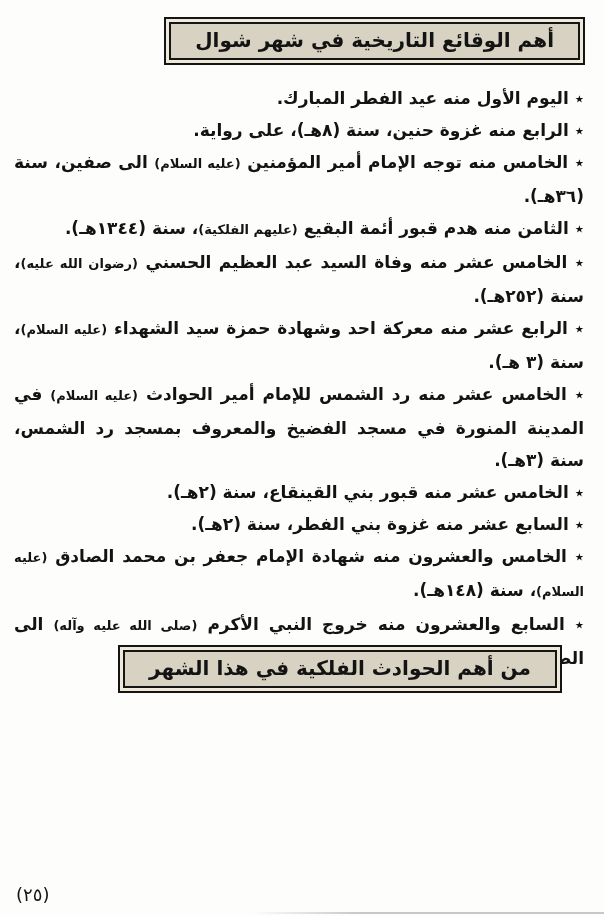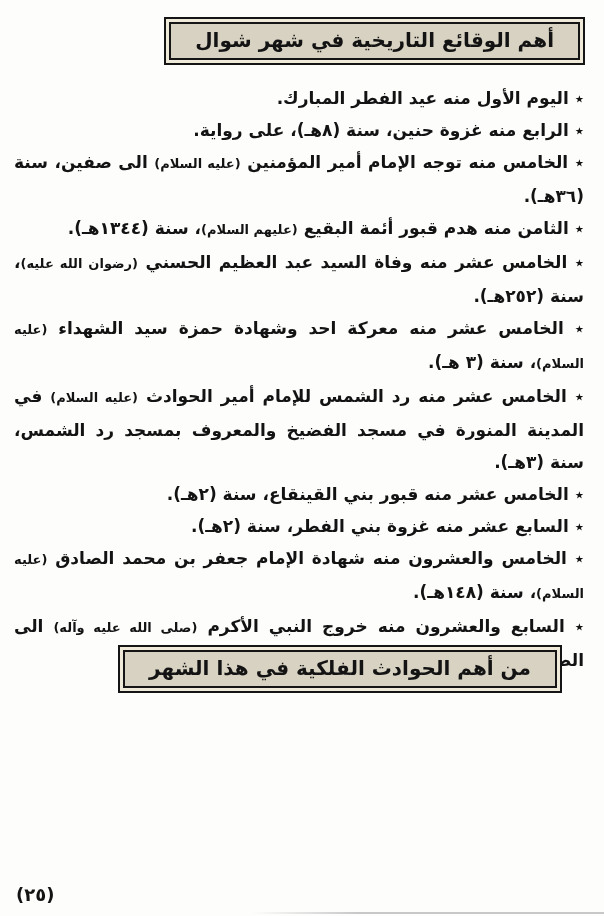--- a/index.html
+++ b/index.html
@@ -37,44 +37,44 @@
     text-align:justify;text-align-last:right;
   }
   .events-hist{top:82px;line-height:32px;}
   .events-astro{top:707px;line-height:34px;}
   .event{direction:rtl;}
   .bullet{font-size:17px;}
   .hon{font-size:13px;font-weight:bold;}
   
   .pagenum{
     position:absolute;top:884px;left:16px;
-    font-size:18px;font-weight:bold;letter-spacing:1px;
+    font-size:18px;font-weight:normal;letter-spacing:1px;
   }
   
   .scanline{
     position:absolute;top:912px;right:0;width:352px;height:2px;
     background:linear-gradient(to left,#c8c8c8 70%,rgba(200,200,200,0));
   }
 </style>
 </head>
 <body>
 
 <div class="page">
 
   <div class="tbox tbox-hist">
     <div class="tbox-in">أهم الوقائع التاريخية في شهر شوال</div>
   </div>
 
   <div class="events events-hist">
       <div class="event"><span class="bullet">٭ </span><span class="seg">اليوم الأول منه عيد الفطر المبارك.</span></div>
       <div class="event"><span class="bullet">٭ </span><span class="seg">الرابع منه غزوة حنين، سنة (٨هـ)، على رواية.</span></div>
       <div class="event"><span class="bullet">٭ </span><span class="seg">الخامس منه توجه الإمام أمير المؤمنين </span><span class="hon">(عليه السلام)</span><span class="seg"> الى صفين، سنة (٣٦هـ).</span></div>
-      <div class="event"><span class="bullet">٭ </span><span class="seg">الثامن منه هدم قبور أئمة البقيع </span><span class="hon">(عليهم السلام)</span><span class="seg">، سنة (١٣٤٤هـ).</span></div>
+      <div class="event"><span class="bullet">٭ </span><span class="seg">الثامن منه هدم قبور أئمة البقيع </span><span class="hon">(عليهم الفلكية)</span><span class="seg">، سنة (١٣٤٤هـ).</span></div>
       <div class="event"><span class="bullet">٭ </span><span class="seg">الخامس عشر منه وفاة السيد عبد العظيم الحسني </span><span class="hon">(رضوان الله عليه)</span><span class="seg">، سنة (٢٥٢هـ).</span></div>
-      <div class="event"><span class="bullet">٭ </span><span class="seg">الخامس عشر منه معركة احد وشهادة حمزة سيد الشهداء </span><span class="hon">(عليه السلام)</span><span class="seg">، سنة (٣ هـ).</span></div>
+      <div class="event"><span class="bullet">٭ </span><span class="seg">الرابع عشر منه معركة احد وشهادة حمزة سيد الشهداء </span><span class="hon">(عليه السلام)</span><span class="seg">، سنة (٣ هـ).</span></div>
       <div class="event"><span class="bullet">٭ </span><span class="seg">الخامس عشر منه رد الشمس للإمام أمير الحوادث </span><span class="hon">(عليه السلام)</span><span class="seg"> في المدينة المنورة في مسجد الفضيخ والمعروف بمسجد رد الشمس، سنة (٣هـ).</span></div>
       <div class="event"><span class="bullet">٭ </span><span class="seg">الخامس عشر منه قبور بني القينقاع، سنة (٢هـ).</span></div>
       <div class="event"><span class="bullet">٭ </span><span class="seg">السابع عشر منه غزوة بني الفطر، سنة (٢هـ).</span></div>
       <div class="event"><span class="bullet">٭ </span><span class="seg">الخامس والعشرون منه شهادة الإمام جعفر بن محمد الصادق </span><span class="hon">(عليه السلام)</span><span class="seg">، سنة (١٤٨هـ).</span></div>
       <div class="event"><span class="bullet">٭ </span><span class="seg">السابع والعشرون منه خروج النبي الأكرم </span><span class="hon">(صلى الله عليه وآله)</span><span class="seg"> الى الطائف لدعوتهم الى الإسلام.</span></div>
     </div>
 
   <div class="tbox tbox-astro">
     <div class="tbox-in">من أهم الحوادث الفلكية في هذا الشهر</div>
   </div>

